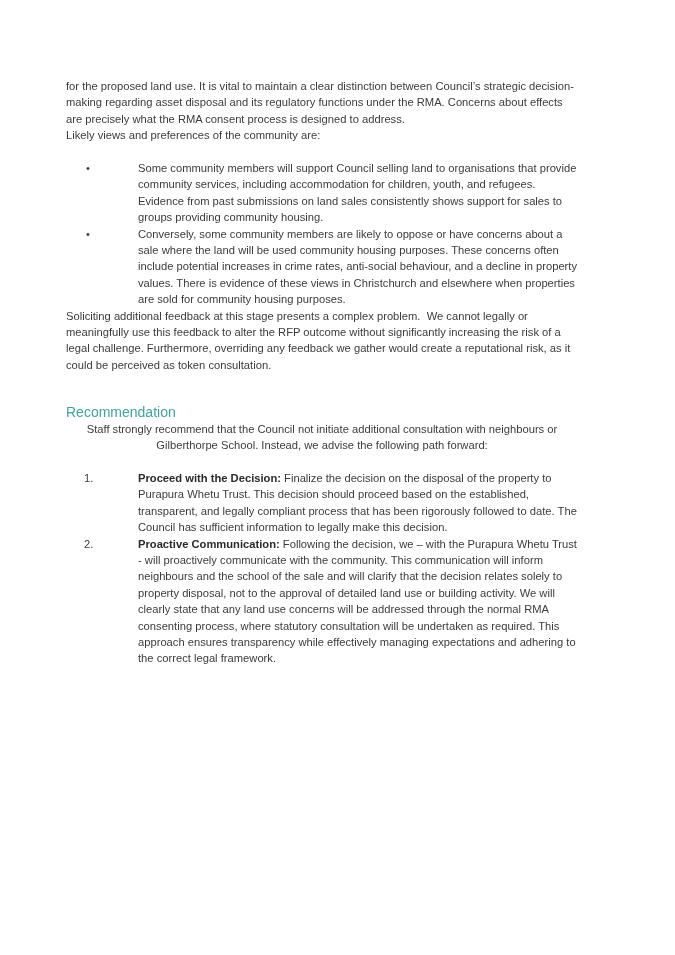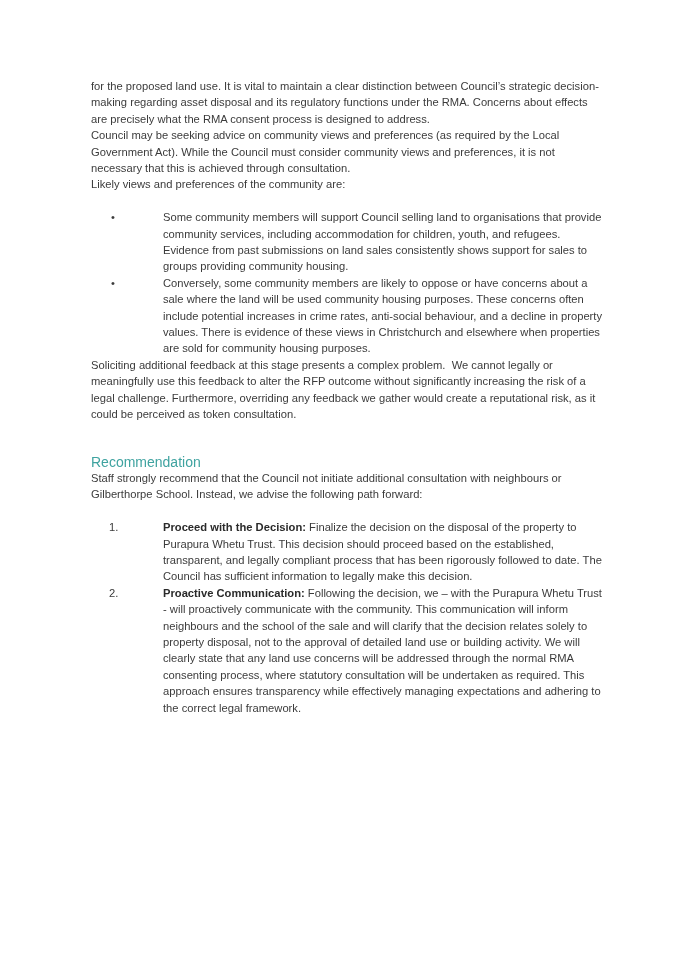--- a/index.html
+++ b/index.html
@@ -15,21 +15,21 @@
   }
   .page {
     position: relative;
     width: 675px;
     height: 955px;
     background: #ffffff;
     overflow: hidden;
   }
   .content {
     position: absolute;
-    left: 91px;
+    left: 66px;
     top: 78px;
     width: 512px;
     font-size: 11.2px;
     line-height: 16.4px;
     color: #3b3b3b;
     text-align: left;
   }
   p.para {
     margin: 0 0 0 0;
     padding: 0;
@@ -82,32 +82,31 @@
   .run-in { font-weight: bold; color: #2a2a2a; }
 
   h2.section-heading {
     margin: 31px 0 0 0;
     padding: 0;
     font-size: 14px;
     line-height: 16.4px;
     font-weight: normal;
     color: #3fa3a0;
   }
-  .after-heading { margin-top: 16.4px; }
+  .after-heading { margin-top: 16.4px; text-align: center; }
   .after-list { margin-top: 16.4px; }
 </style>
 </head>
 <body>
 
 <div class="page">
   <div class="content">
 
     <p class="para">for the proposed land use. It is vital to maintain a clear distinction between Council’s strategic decision-making regarding asset disposal and its regulatory functions under the RMA. Concerns about effects are precisely what the RMA consent process is designed to address.</p>
 
-    <p class="para gap-para">Council may be seeking advice on community views and preferences (as required by the Local Government Act). While the Council must consider community views and preferences, it is not necessary that this is achieved through consultation.</p>
 
     <p class="para">Likely views and preferences of the community are:</p>
 
     <ul class="bullets">
       <li>
         <span class="marker">•</span>
         <span class="li-text">Some community members will support Council selling land to organisations that provide community services, including accommodation for children, youth, and refugees. Evidence from past submissions on land sales consistently shows support for sales to groups providing community housing.</span>
       </li>
       <li>
         <span class="marker">•</span>

